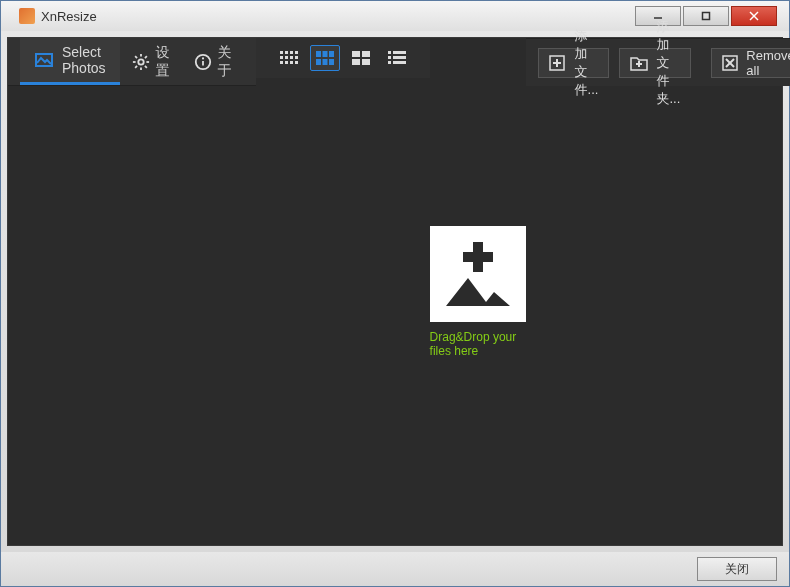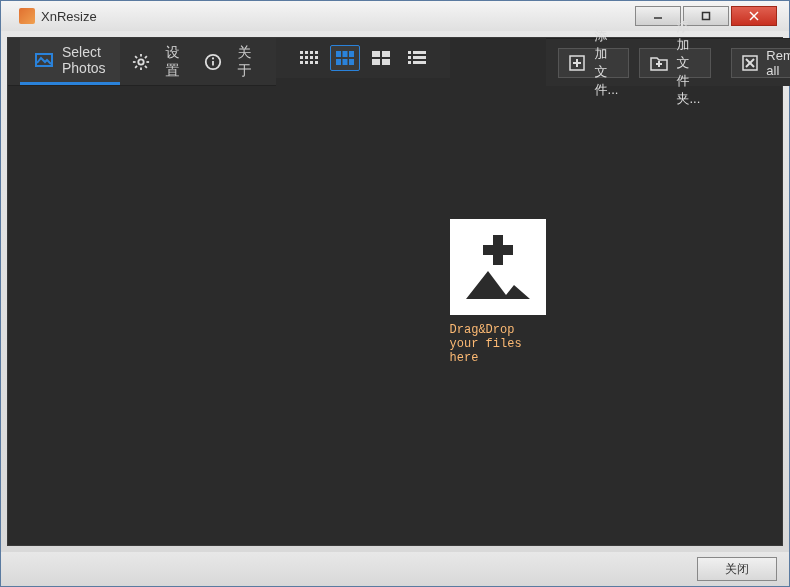--- a/index.html
+++ b/index.html
@@ -73,21 +73,21 @@
   cursor: pointer;
   gap: 8px;
 }
 .tab.active {
   background: #3a3a3a;
   color: #d8d8d8;
   border-bottom: 3px solid #2a82da;
 }
 .tab .ticon { width: 20px; height: 20px; }
 .tab-spacer { flex: 1; }
-.right-tab { display: flex; align-items: center; padding: 0 12px; color: #ccc; font-size: 14px; gap: 16px; cursor: pointer; }
+.right-tab { display: flex; align-items: center; padding: 0 12px; color: #ccc; font-size: 14px; gap: 6px; cursor: pointer; }
 .toolbar {
   height: 40px;
   background: #2f2f2f;
   display: flex;
   align-items: center;
   padding: 0 18px;
   gap: 6px;
 }
 .view-btn {
   width: 30px; height: 26px;
@@ -103,21 +103,21 @@
   flex-direction: column;
   align-items: center;
   justify-content: center;
 }
 .drop-area { display: flex; flex-direction: column; align-items: center; gap: 8px; }
 .drop-img {
   width: 96px; height: 96px;
   background: #fff;
   display: flex; align-items: center; justify-content: center;
 }
-.drop-text { color: #fdba74; font-size: 12px; font-family: Liberation Mono, monospace; }
+.drop-text { color: #84cc16; font-size: 12px; font-family: Liberation Sans, sans-serif; }
 .bottom-bar {
   height: 48px;
   background: #2f2f2f;
   display: flex;
   align-items: center;
   padding: 0 12px;
   gap: 10px;
   border-top: 1px solid #222;
 }
 .btn {

